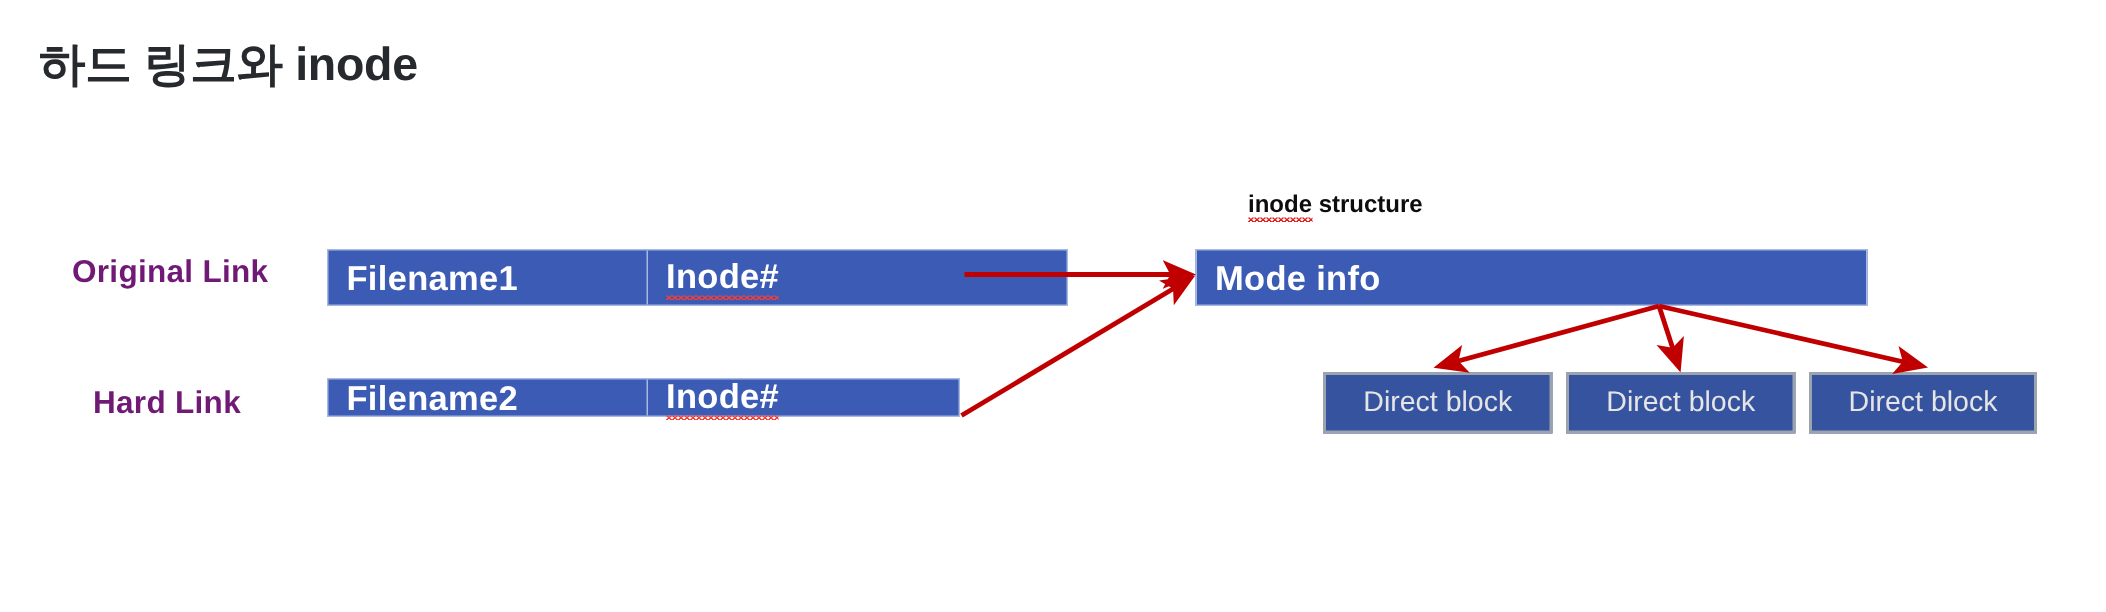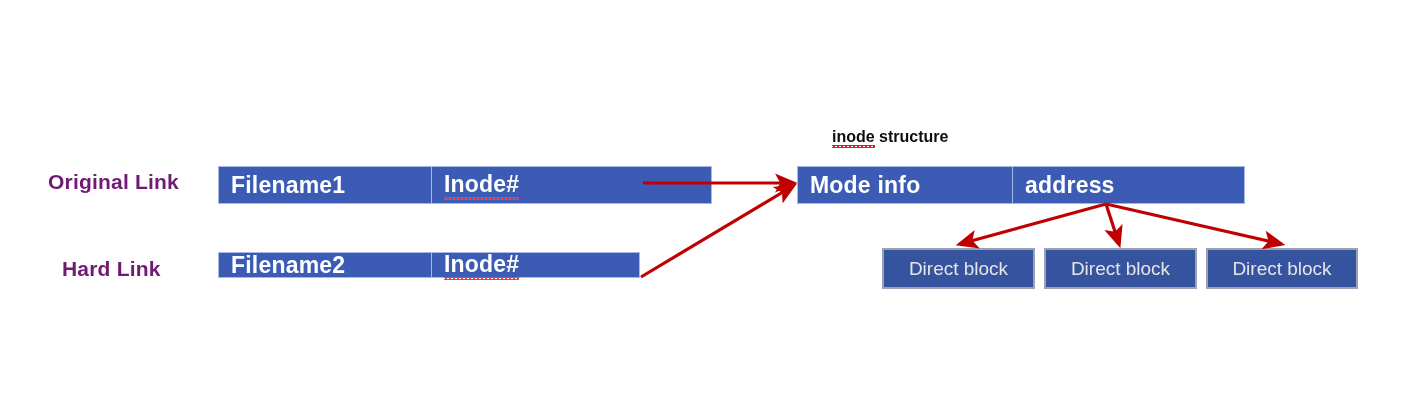--- a/index.html
+++ b/index.html
@@ -132,20 +132,21 @@
     width: 1404px;
     height: 408px;
     pointer-events: none;
   }
 </style>
 </head>
 <body>
 
 <div class="slide">
 
+  <div class="slide-title">하드 링크와 inode</div>
 
   <div class="row-label original">Original Link</div>
 
   <div class="tbl" id="tbl-original">
     <div class="cell c1">Filename1</div>
     <div class="cell c2 divider">
       <span class="misspell misspell-light">Inode#</span>
     </div>
   </div>
 
@@ -157,21 +158,20 @@
       <span class="misspell misspell-light">Inode#</span>
     </div>
   </div>
 
   <div class="section-caption">
     <span class="misspell">inode</span><span> structure</span>
   </div>
 
   <div class="tbl" id="tbl-inode">
     <div class="cell c1">Mode info</div>
-    <div class="cell c2 divider">address</div>
   </div>
 
   <div class="dblock" id="dblock-1">Direct block</div>
   <div class="dblock" id="dblock-2">Direct block</div>
   <div class="dblock" id="dblock-3">Direct block</div>
 
   <svg class="arrows" viewBox="0 0 1404 408">
     <defs>
       <marker id="ah" markerWidth="7" markerHeight="7" refX="5.6" refY="3" orient="auto" markerUnits="strokeWidth">
         <path d="M0,0 L7,3 L0,6 L1.6,3 Z" fill="#c00000"></path>

